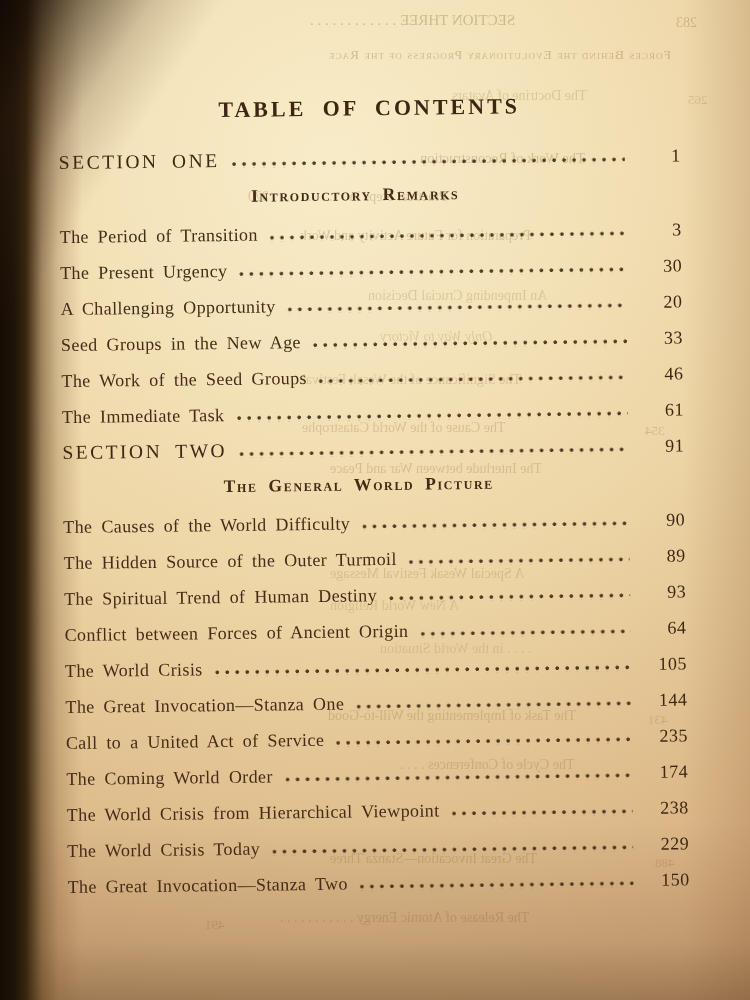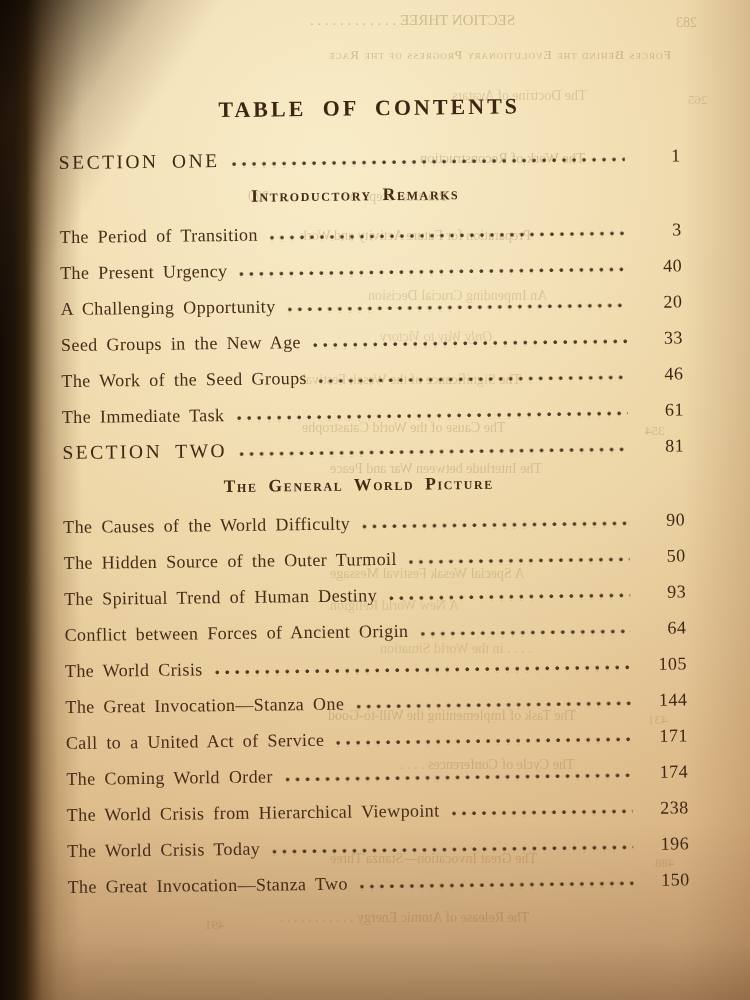--- a/index.html
+++ b/index.html
@@ -132,21 +132,21 @@
         </div>
         <div class="subheading">Introductory Remarks</div>
         <div class="row entry-row">
           <span class="label">The Period of Transition</span>
           <span class="dots"></span>
           <span class="pagenum">3</span>
         </div>
         <div class="row entry-row">
           <span class="label">The Present Urgency</span>
           <span class="dots"></span>
-          <span class="pagenum">40</span>
+          <span class="pagenum">30</span>
         </div>
         <div class="row entry-row">
           <span class="label">A Challenging Opportunity</span>
           <span class="dots"></span>
           <span class="pagenum">20</span>
         </div>
         <div class="row entry-row">
           <span class="label">Seed Groups in the New Age</span>
           <span class="dots"></span>
           <span class="pagenum">33</span>
@@ -157,32 +157,32 @@
           <span class="pagenum">46</span>
         </div>
         <div class="row entry-row">
           <span class="label">The Immediate Task</span>
           <span class="dots"></span>
           <span class="pagenum">61</span>
         </div>
         <div class="row section-row gap">
           <span class="label">SECTION TWO</span>
           <span class="dots"></span>
-          <span class="pagenum">81</span>
+          <span class="pagenum">91</span>
         </div>
         <div class="subheading">The General World Picture</div>
         <div class="row entry-row">
           <span class="label">The Causes of the World Difficulty</span>
           <span class="dots"></span>
           <span class="pagenum">90</span>
         </div>
         <div class="row entry-row">
           <span class="label">The Hidden Source of the Outer Turmoil</span>
           <span class="dots"></span>
-          <span class="pagenum">50</span>
+          <span class="pagenum">89</span>
         </div>
         <div class="row entry-row">
           <span class="label">The Spiritual Trend of Human Destiny</span>
           <span class="dots"></span>
           <span class="pagenum">93</span>
         </div>
         <div class="row entry-row">
           <span class="label">Conflict between Forces of Ancient Origin</span>
           <span class="dots"></span>
           <span class="pagenum">64</span>
@@ -193,36 +193,36 @@
           <span class="pagenum">105</span>
         </div>
         <div class="row entry-row">
           <span class="label">The Great Invocation—Stanza One</span>
           <span class="dots"></span>
           <span class="pagenum">144</span>
         </div>
         <div class="row entry-row">
           <span class="label">Call to a United Act of Service</span>
           <span class="dots"></span>
-          <span class="pagenum">171</span>
+          <span class="pagenum">235</span>
         </div>
         <div class="row entry-row">
           <span class="label">The Coming World Order</span>
           <span class="dots"></span>
           <span class="pagenum">174</span>
         </div>
         <div class="row entry-row">
           <span class="label">The World Crisis from Hierarchical Viewpoint</span>
           <span class="dots"></span>
           <span class="pagenum">238</span>
         </div>
         <div class="row entry-row">
           <span class="label">The World Crisis Today</span>
           <span class="dots"></span>
-          <span class="pagenum">196</span>
+          <span class="pagenum">229</span>
         </div>
         <div class="row entry-row">
           <span class="label">The Great Invocation—Stanza Two</span>
           <span class="dots"></span>
           <span class="pagenum">150</span>
         </div>
       </div>
   </div>
 
 </div>

